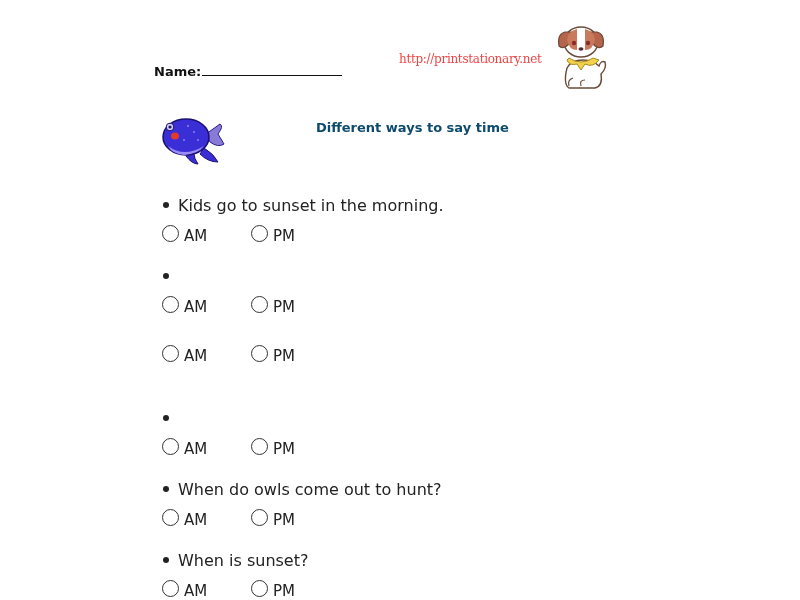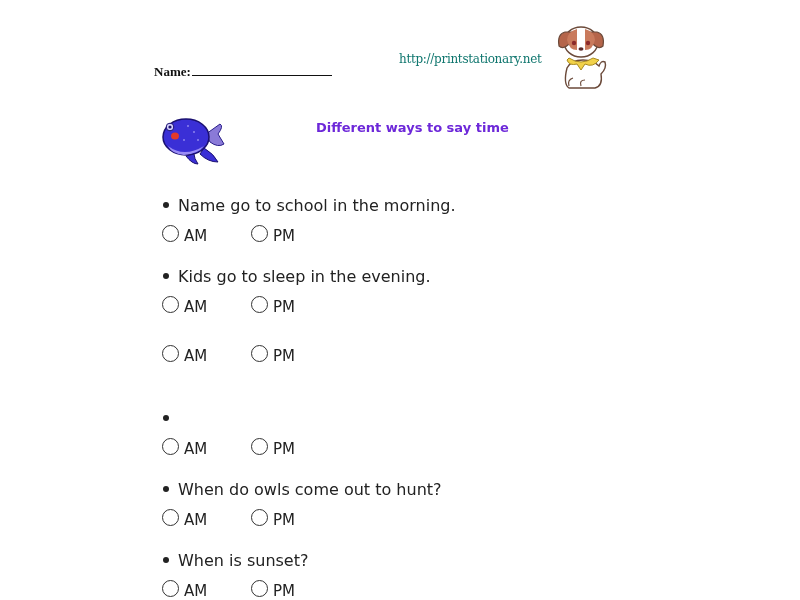--- a/index.html
+++ b/index.html
@@ -3,36 +3,36 @@
   <meta charset="utf-8">
   <style>
     html, body { margin: 0; padding: 0; }
     body {
       width: 800px; height: 600px; overflow: hidden;
       background: #ffffff; position: relative;
       font-family: "DejaVu Sans", sans-serif; color: #1a1a1a;
     }
     .name-label {
       position: absolute; left: 154px; top: 63px;
-      font-size: 13px; font-weight: bold; color: #111; font-family: Liberation Serif, serif;
+      font-size: 13px; font-weight: bold; color: #111;
     }
     .name-line {
       display: inline-block; width: 140px; height: 12px;
       border-bottom: 1.5px solid #111; vertical-align: baseline; margin-left: 1px;
     }
     .site-url {
       position: absolute; left: 399px; top: 52px;
-      font-family: "DejaVu Serif", serif; font-size: 12px; color: #0f766e;
+      font-family: "DejaVu Serif", serif; font-size: 12px; color: #ef4444;
       letter-spacing: -0.3px;
     }
     .dog { position: absolute; left: 553px; top: 20px; width: 56px; height: 72px; }
     .fish { position: absolute; left: 158px; top: 110px; width: 68px; height: 56px; }
     .title {
       position: absolute; left: 316px; top: 120px;
-      font-size: 13px; font-weight: bold; color: #6d28d9;
+      font-size: 13px; font-weight: bold; color: #0c4a6e;
     }
     .question { position: absolute; left: 160px; }
     .q-text { font-size: 16px; color: #222; white-space: nowrap; height: 22px; line-height: 22px; }
     .bullet {
       display: inline-block; width: 6px; height: 6px; border-radius: 50%;
       background: #222; vertical-align: middle; margin: 0 9px 3px 3px;
     }
     .options { position: relative; height: 26px; margin-top: 4px; }
     .option { position: absolute; top: 0; display: flex; align-items: center; cursor: pointer; text-align: right; }
     .option.am { left: 2px; }
@@ -77,35 +77,35 @@
   <ellipse cx="17" cy="26" rx="4" ry="3.5" fill="#e33a2a"></ellipse>
   <circle cx="30" cy="16" r="0.8" fill="#c8c0ff"></circle>
   <circle cx="36" cy="22" r="0.8" fill="#c8c0ff"></circle>
   <circle cx="26" cy="30" r="0.8" fill="#c8c0ff"></circle>
   <circle cx="40" cy="30" r="0.8" fill="#c8c0ff"></circle>
 </svg>
 
 <div class="title">Different ways to say time</div>
 
 <div class="question" style="top:195px;">
-  <div class="q-text"><span class="bullet"></span><span>Name go to school in the morning.</span></div>
+  <div class="q-text"><span class="bullet"></span><span>Kids go to sunset in the morning.</span></div>
   <div class="options">
     <label class="option am">
         <span class="radio"></span>
         <span class="opt-label">AM</span>
       </label>
     <label class="option pm">
         <span class="radio"></span>
         <span class="opt-label">PM</span>
       </label>
   </div>
 </div>
 
 <div class="question" style="top:266px;">
-  <div class="q-text"><span class="bullet"></span><span>Kids go to sleep in the evening.</span></div>
+  <div class="q-text"><span class="bullet"></span></div>
   <div class="options">
     <label class="option am">
         <span class="radio"></span>
         <span class="opt-label">AM</span>
       </label>
     <label class="option pm">
         <span class="radio"></span>
         <span class="opt-label">PM</span>
       </label>
   </div>

